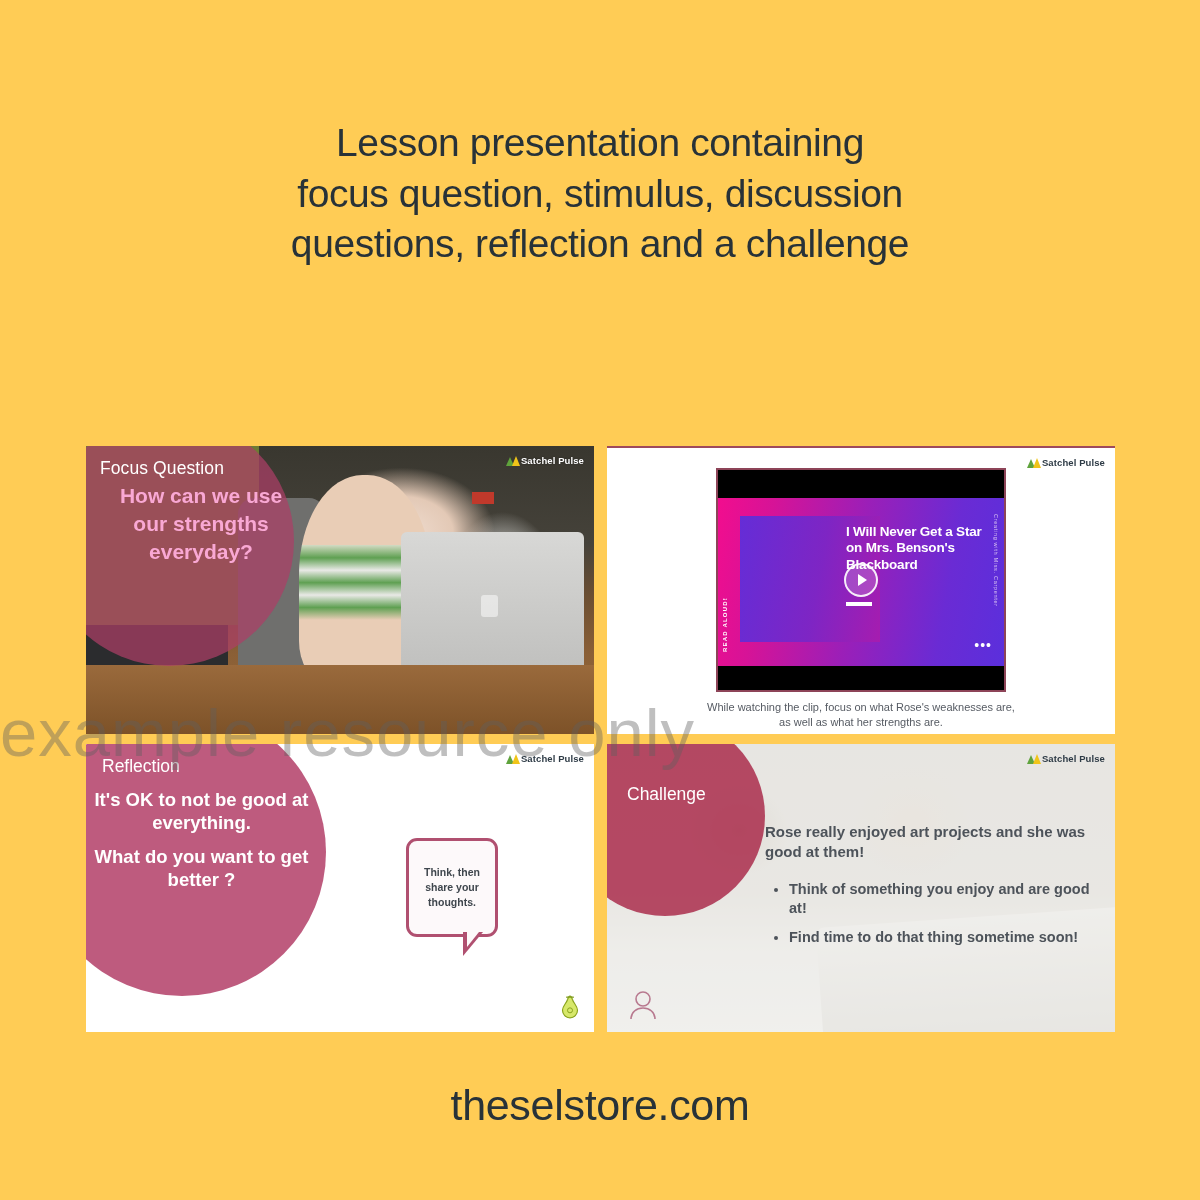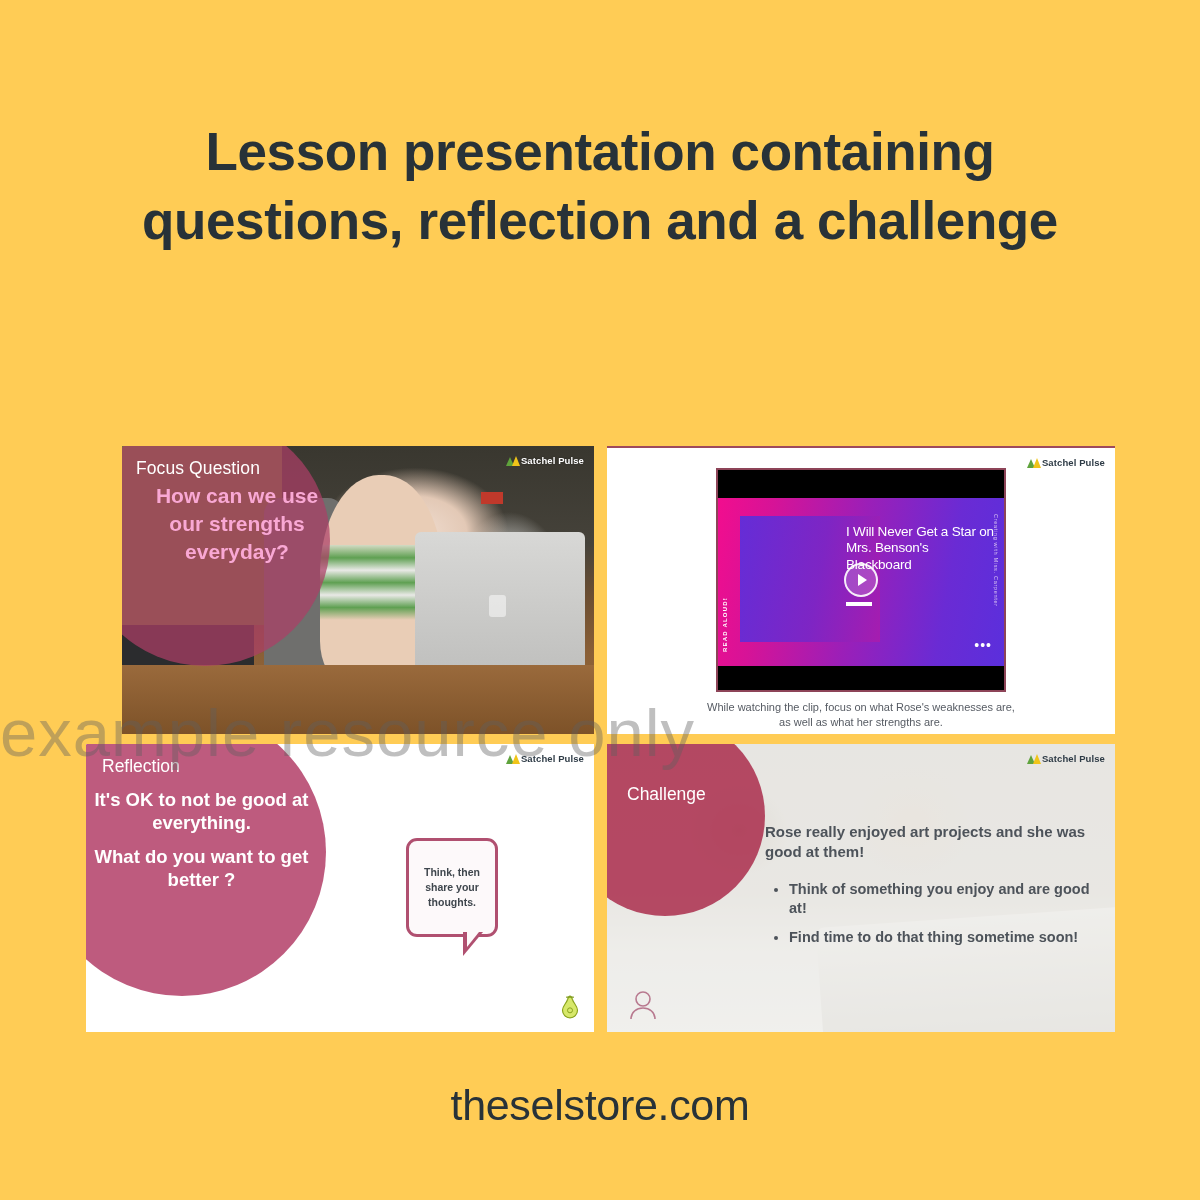--- a/index.html
+++ b/index.html
@@ -9,22 +9,22 @@
     background:#FFCC55;
     font-family:"Liberation Sans", sans-serif;
     position:relative;
   }
 
   
   .headline{
     position:absolute;left:0;top:118px;width:1200px;
     text-align:center;
     color:#283238;
-    font-size:53px;
-    font-weight:700;
+    font-size:39px;
+    font-weight:400;
     line-height:1.30;
     letter-spacing:-0.4px;
     padding:0 52px;
     box-sizing:border-box;
   }
   .headline div{white-space:nowrap;}
 
   
   .grid{
     position:absolute;left:86px;top:446px;
@@ -45,21 +45,21 @@
     z-index:30;
   }
   .logo .mark{position:relative;width:15px;height:10px;display:block;}
   .logo .mark i{position:absolute;bottom:0;width:0;height:0;display:block;}
   .logo .mark i.a{left:0;border-left:4.5px solid transparent;border-right:4.5px solid transparent;border-bottom:9px solid #5FA33C;}
   .logo .mark i.b{left:6px;border-left:4.5px solid transparent;border-right:4.5px solid transparent;border-bottom:10px solid #F0C419;}
   .logo .txt{font-size:9.5px;font-weight:700;color:#2E3B46;letter-spacing:.1px;white-space:nowrap;}
   .logo.light .txt{color:#ffffff;text-shadow:0 0 2px rgba(0,0,0,.4);}
 
   
-  .s1{background:#6c5a4a;margin-left:36px;}
+  .s1{background:#6c5a4a;}
   .s1 .photo{
     position:absolute;inset:0;
     background:
       radial-gradient(ellipse 130px 90px at 62% 30%, #f0ddd0 0%, #e3c9b6 40%, rgba(227,201,182,0) 72%),
       radial-gradient(ellipse 90px 150px at 82% 62%, #dcdcda 0%, #c9c9c6 45%, rgba(201,201,198,0) 75%),
       linear-gradient(180deg,#39372f 0%, #45423a 34%, #6b4e32 52%, #8a5f36 72%, #9b6c3c 100%),
       linear-gradient(90deg,#6d7a33 0%, #536428 16%, #3b3a33 34%, #2e2d2a 60%, #4a453c 100%);
     background-blend-mode:normal,normal,normal,normal;
   }
   .s1 .wall{position:absolute;left:0;top:0;width:34%;height:62%;background:#6e7b34;}
@@ -99,21 +99,21 @@
     background:linear-gradient(100deg,#F20D8E 0%,#D61397 18%,#9B1FB8 48%,#6A2BD4 78%,#5B2FDC 100%);
     overflow:hidden;
   }
   .s2 .vblock{
     position:absolute;left:22px;top:18px;width:140px;height:126px;
     background:linear-gradient(100deg,#5B2FDC 0%,#7A26C6 55%,#A81CAE 100%);
     opacity:.93;
   }
   .s2 .vtitle{
     position:absolute;left:128px;top:26px;width:150px;
-    color:#fff;font-size:13.5px;font-weight:400;line-height:1.22;letter-spacing:-.2px;
+    color:#fff;font-size:13.5px;font-weight:700;line-height:1.22;letter-spacing:-.2px;
   }
   .s2 .vrule{position:absolute;left:128px;top:104px;width:26px;height:4px;background:#fff;}
   .s2 .vdots{position:absolute;right:12px;bottom:14px;color:#fff;font-size:14px;letter-spacing:1px;line-height:1;}
   .s2 .vleft{
     position:absolute;left:4px;bottom:14px;
     writing-mode:vertical-rl;transform:rotate(180deg);
     color:#fff;font-size:6px;font-weight:700;letter-spacing:1.2px;
   }
   .s2 .vright{
     position:absolute;right:5px;top:16px;
@@ -221,20 +221,21 @@
     position:absolute;left:0;top:1081px;width:1200px;
     text-align:center;color:#283238;
     font-size:43px;font-weight:400;letter-spacing:-0.3px;
   }
 </style>
 </head>
 <body>
 
 <div class="headline">
   <div>Lesson presentation containing</div>
+  <div>focus question, stimulus, discussion</div>
   <div>questions, reflection and a challenge</div>
 </div>
 
 <div class="grid">
 
   <div class="slide s1">
     <div class="photo">
       <div class="wall"></div>
       <div class="wall2"></div>
       <div class="chair"></div>

